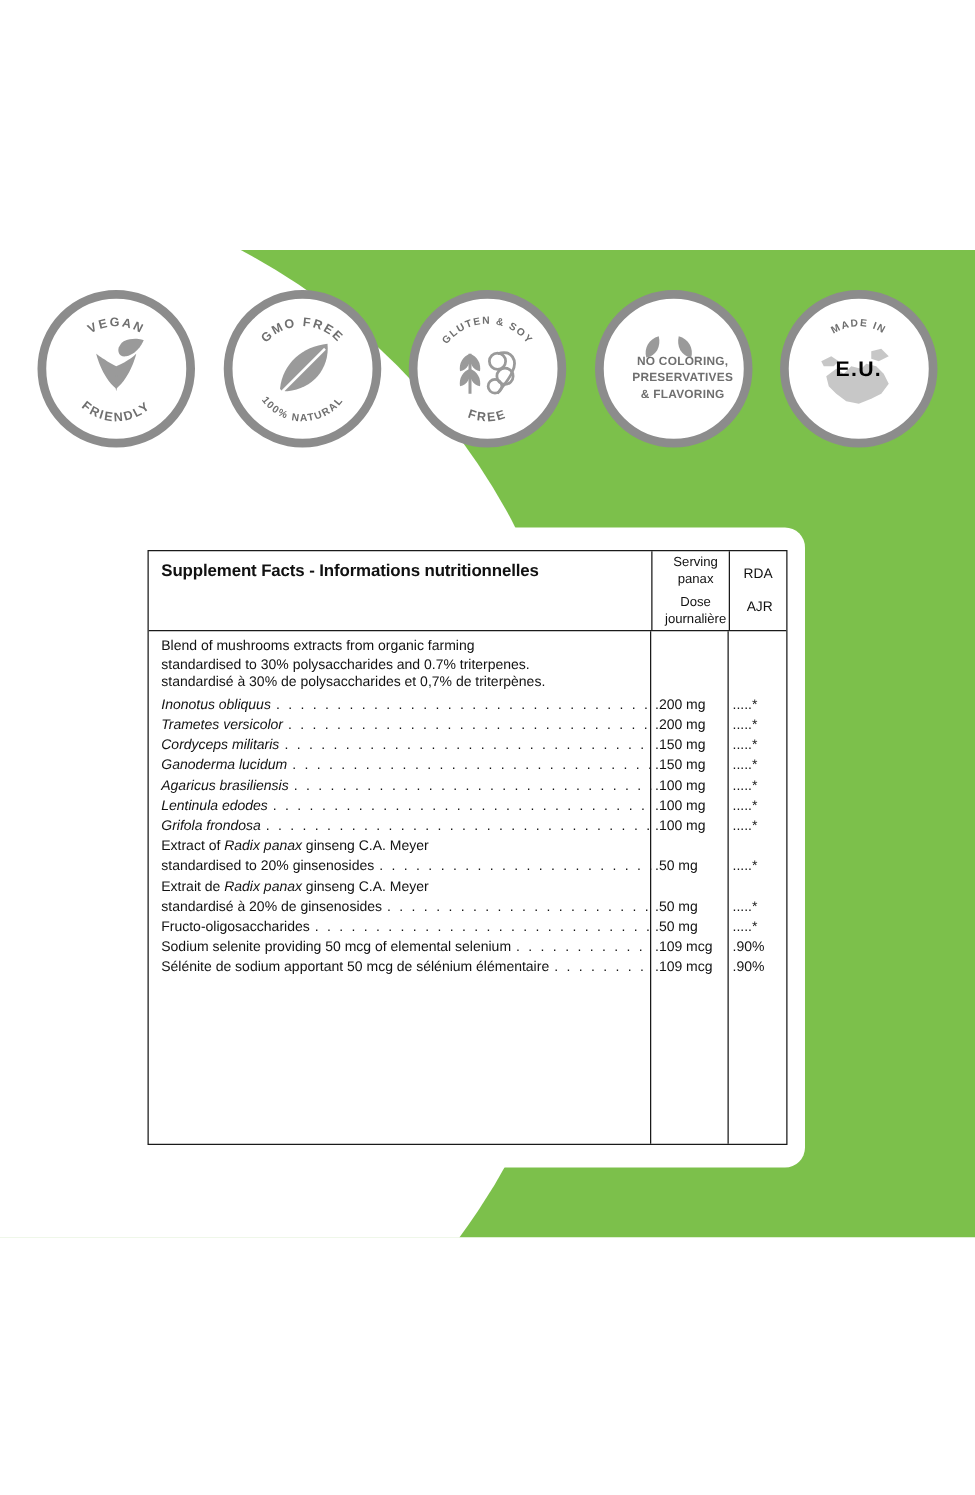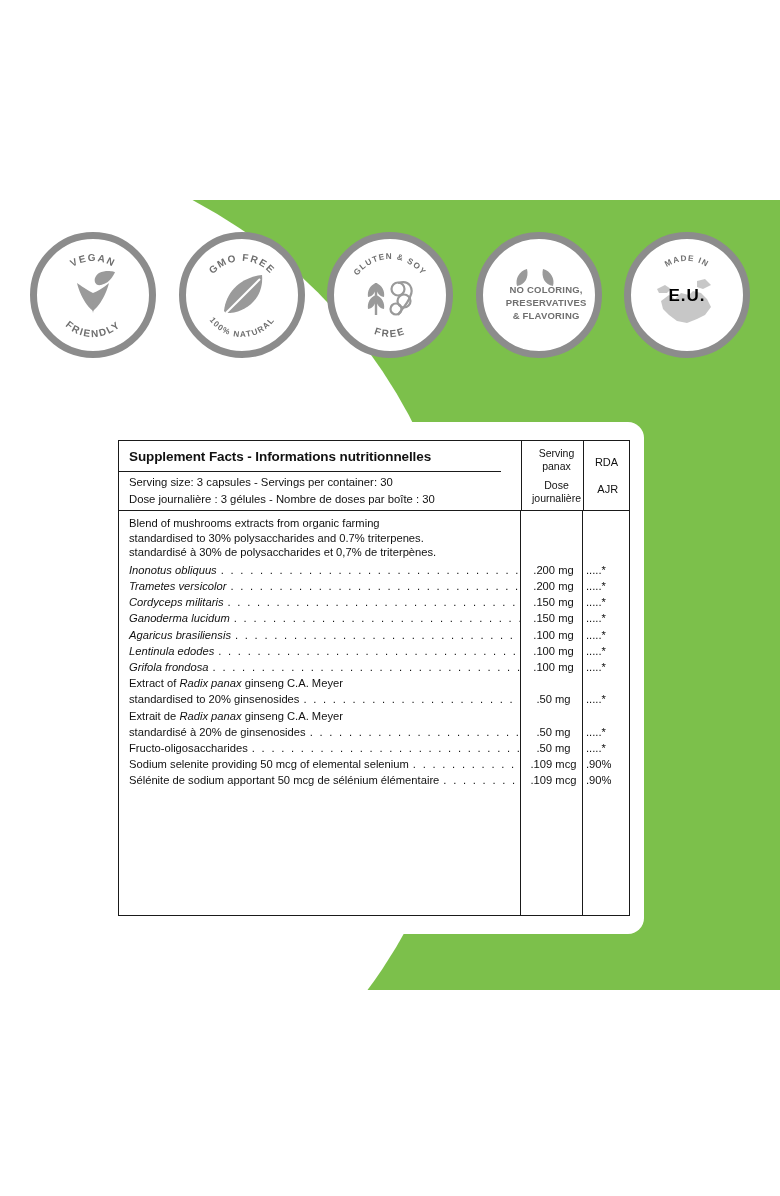--- a/index.html
+++ b/index.html
@@ -210,21 +210,21 @@
     flex: 1 1 auto;
     overflow: hidden;
     white-space: nowrap;
     letter-spacing: 1.8px;
     color: #111;
     min-width: 0;
   }
   .ing-amount {
     flex: 0 0 62px;
     width: 62px;
-    text-align: center;
+    text-align: left;
     padding-left: 3px;
     box-sizing: border-box;
     white-space: nowrap;
   }
   .ing-rda {
     flex: 0 0 46px;
     width: 46px;
     text-align: left;
     padding-left: 3px;
     box-sizing: border-box;
@@ -368,24 +368,20 @@
     </div>
 
   </div>
 
   <div class="facts-card">
     <div class="facts-box">
 
       <div class="row head-row">
         <div class="col-main">
           <div class="title-cell">Supplement Facts - Informations nutritionnelles</div>
-          <div class="serv-rows" style="border-bottom:none;">
-            <div class="serv-line" style="border-top:1.2px solid #1a1a1a;">Serving size: 3 capsules - Servings per container: 30</div>
-            <div class="serv-line second">Dose journalière : 3 gélules - Nombre de doses par boîte : 30</div>
-          </div>
         </div>
         <div class="col-serv serving-head">
           <div>
             <div>Serving</div>
             <div>panax</div>
             <div style="height:7px"></div>
             <div>Dose</div>
             <div>journalière</div>
           </div>
         </div>

